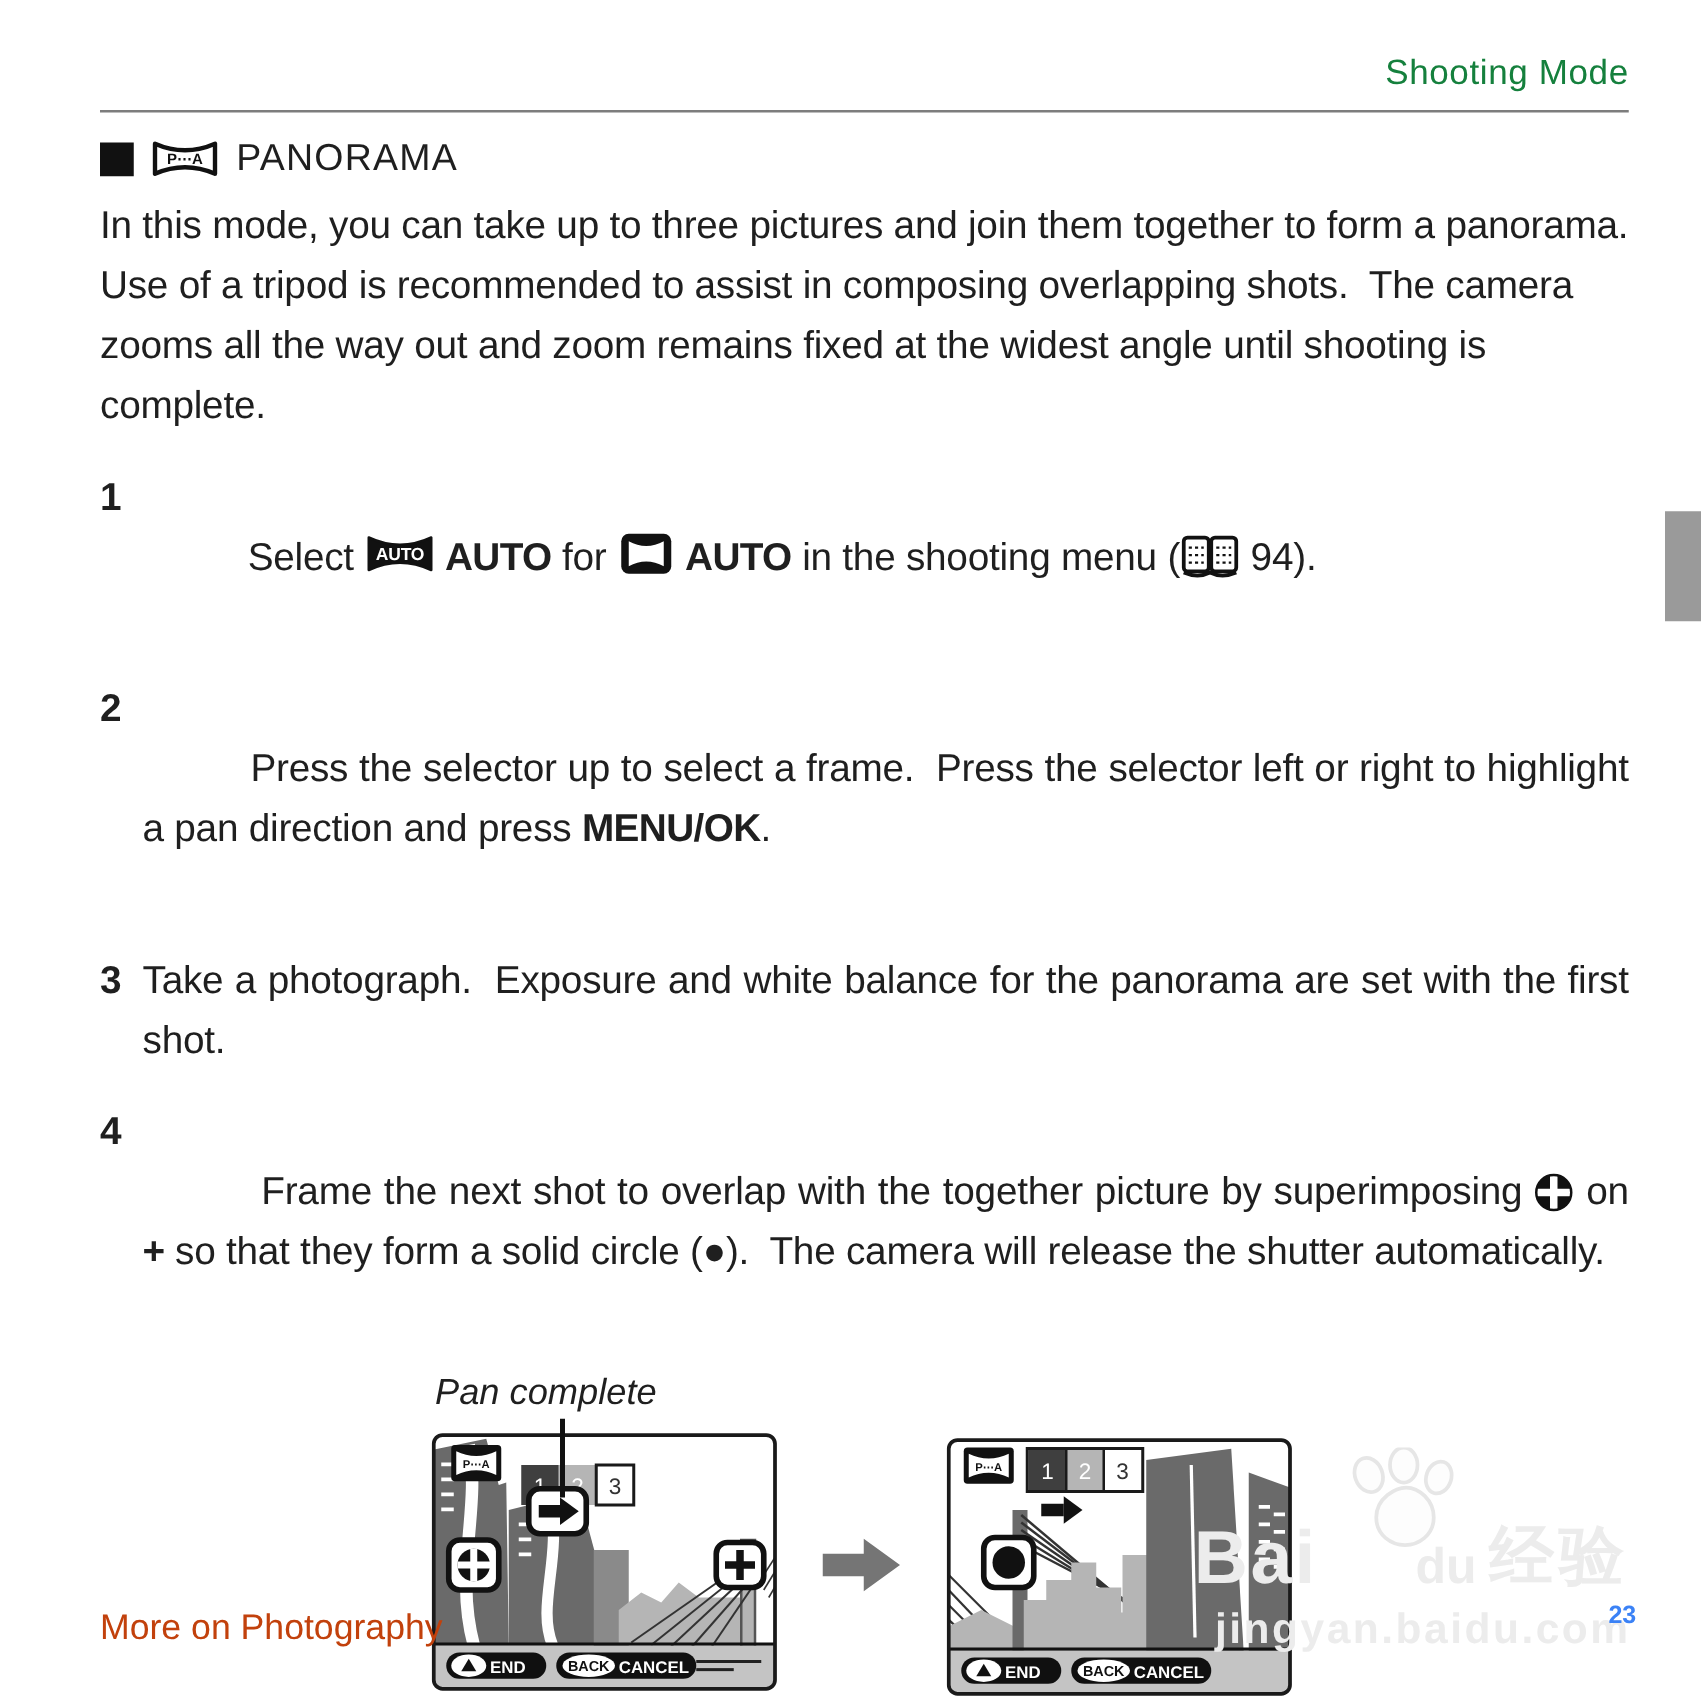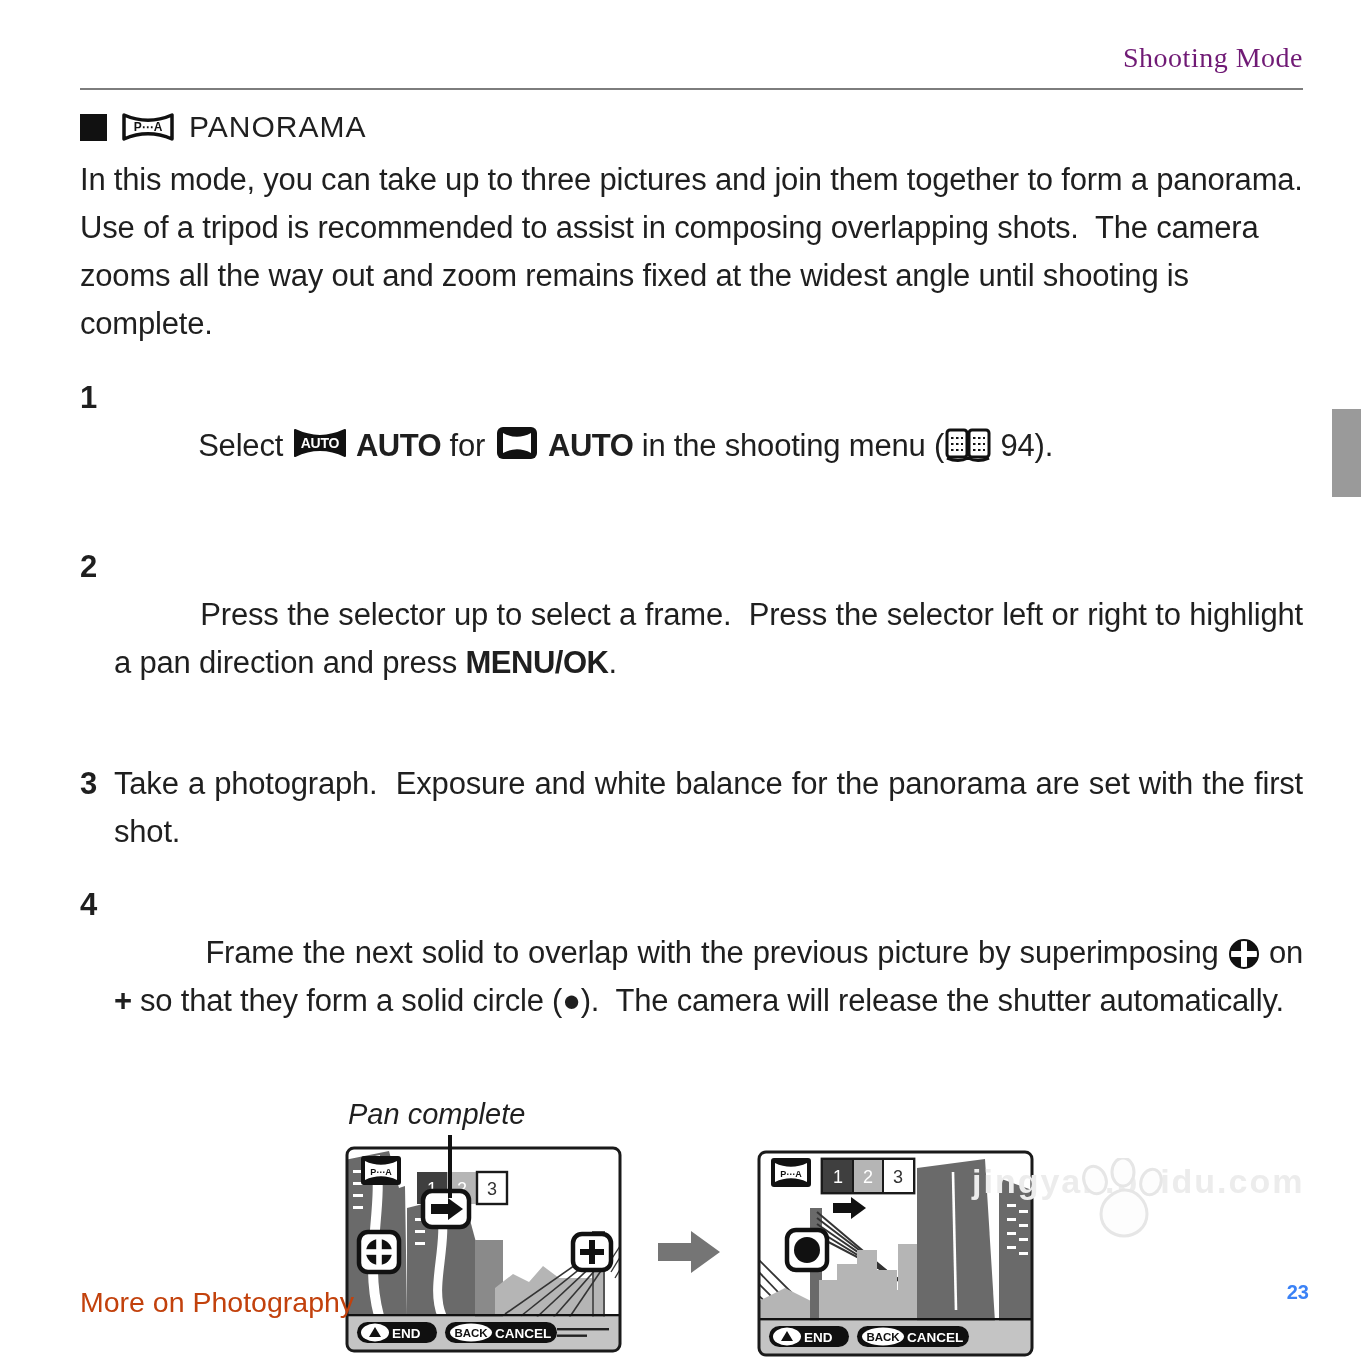--- a/index.html
+++ b/index.html
@@ -2,21 +2,21 @@
 <html><head>
 <meta charset="utf-8">
 <style>
   html,body{margin:0;padding:0;background:#fff;}
   .page{position:relative;width:1361px;height:1361px;background:#fff;overflow:hidden;
         font-family:"Liberation Sans", sans-serif;color:#1f1f1f;}
   .content{padding:42px 58px 0 80px;}
 
   
   .header-row{display:flex;justify-content:flex-end;border-bottom:2px solid #7d7d7d;padding-bottom:14px;}
-  .header-title{font-size:28px;color:#701a75;letter-spacing:.5px;font-family:Liberation Serif, serif;}
+  .header-title{font-size:28px;color:#15803d;letter-spacing:.5px;}
 
   
   .section-head{display:flex;align-items:center;gap:13px;margin-top:18px;height:38px;}
   .section-square{width:27px;height:27px;background:#111;}
   .section-title{font-size:30px;font-weight:normal;letter-spacing:1px;}
   .inline-icon{display:inline-block;vertical-align:-7px;line-height:0;}
   .inline-icon svg{display:block;}
 
   
   .intro{font-size:31px;line-height:48px;margin:10px 0 0 0;white-space:pre-wrap;letter-spacing:-.2px;}
@@ -109,21 +109,21 @@
       </div>
 
       <div class="step">
         <div class="step-num">3</div>
         <div class="step-body">Take a photograph.  Exposure and white balance for the panorama are set with the first shot.</div>
       </div>
 
       <div class="step">
         <div class="step-num">4</div>
         <div class="step-body">
-          <span>Frame the next solid to overlap with the previous picture by superimposing </span><span class="inline-icon"><svg width="32" height="32" viewBox="0 0 32 32">
+          <span>Frame the next shot to overlap with the together picture by superimposing </span><span class="inline-icon"><svg width="32" height="32" viewBox="0 0 32 32">
                 <circle cx="16" cy="16" r="14" fill="#111"></circle>
                 <rect x="13" y="2" width="6" height="28" fill="#fff"></rect>
                 <rect x="2" y="13" width="28" height="6" fill="#fff"></rect>
                 <circle cx="16" cy="16" r="14" fill="none" stroke="#111" stroke-width="2"></circle>
               </svg></span><span> on </span><b>+</b><span> so that they form a solid circle (</span><span>●</span><span>).  The camera will release the shutter automatically.</span>
         </div>
       </div>
     </div>
 
     <div class="figure">
@@ -321,19 +321,24 @@
 
   <div class="watermark">
     <svg class="wm-paw" width="100" height="80" viewBox="0 0 100 80">
       <g fill="#fdfdfd" stroke="#e6e6e6" stroke-width="3">
         <ellipse cx="22" cy="22" rx="11" ry="14" transform="rotate(-20 22 22)"></ellipse>
         <ellipse cx="50" cy="14" rx="11" ry="14"></ellipse>
         <ellipse cx="78" cy="24" rx="10" ry="13" transform="rotate(18 78 24)"></ellipse>
         <path d="M28,56 C28,40 44,32 52,32 C62,32 74,42 74,56 C74,70 62,78 51,78 C40,78 28,70 28,56 Z"></path>
       </g>
     </svg>
+    <div class="wm-row">
+      <span class="wm-bai">Bai</span>
+      <span class="wm-du">du</span>
+      <span class="wm-cn">经验</span>
+    </div>
     <div class="wm-url">jingyan.baidu.com</div>
   </div>
 
   <div class="side-tab"></div>
   <div class="footer-left">More on Photography</div>
   <div class="page-num">23</div>
 </div>
 
 </body></html>

